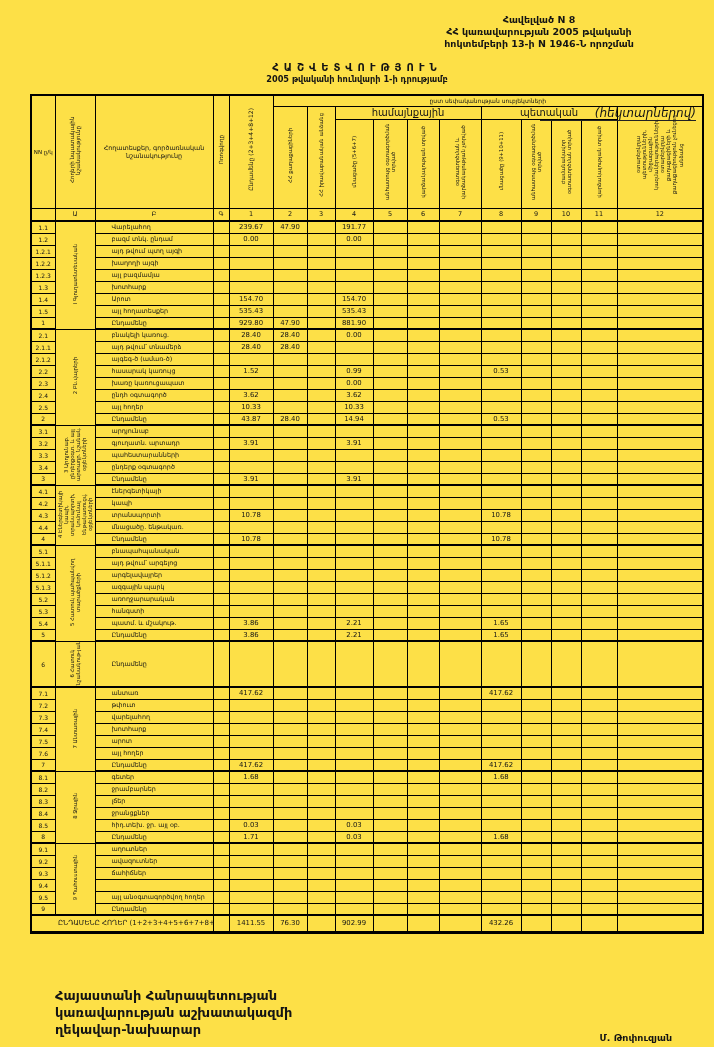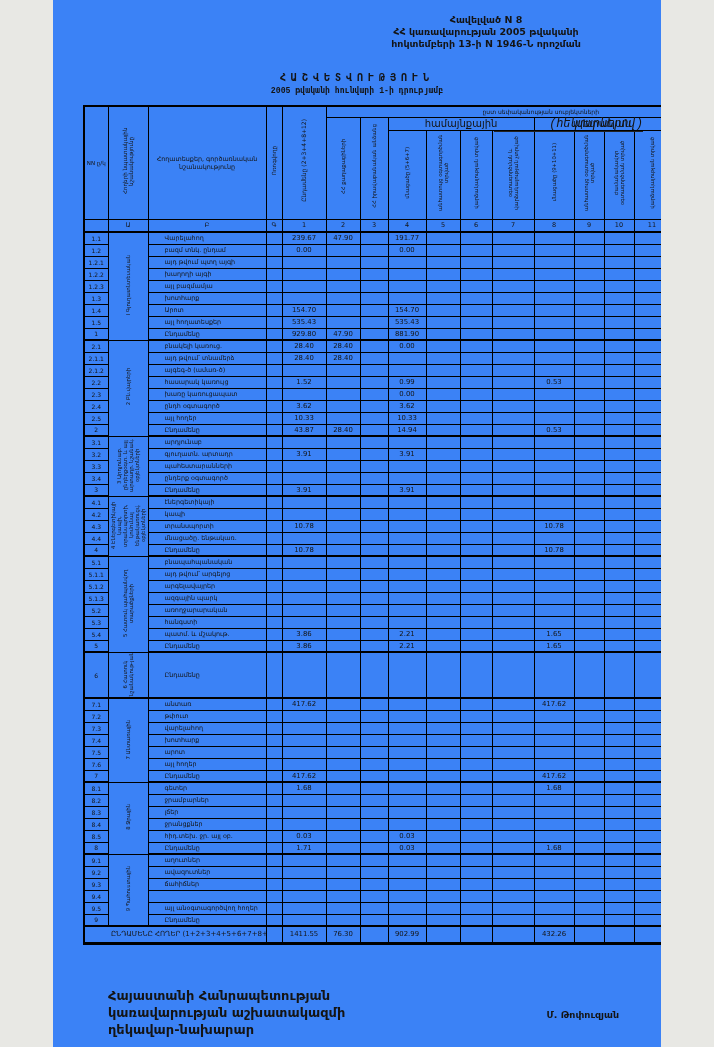--- a/index.html
+++ b/index.html
@@ -1,36 +1,36 @@
 <!DOCTYPE html>
 <html><head>
 <meta charset="utf-8">
 <style>
   * { margin:0; padding:0; box-sizing:border-box; }
   html,body { background:#e8e8e4; }
   .page {
     position:relative;
-    width:608px; height:1047px;
+    width:714px; height:1047px;
     margin:0 auto;
-    background:#3b82f6;
+    background:#fde047;
     font-family:"DejaVu Sans", sans-serif;
     color:#141414;
     overflow:hidden;
   }
   
   .appendix {
     margin:14px 10px 0 auto;
     width:330px;
     text-align:center;
     font-weight:bold;
     font-size:9.5px;
     line-height:1.25;
   }
   
-  .titleblock { margin-top:22px; text-align:center; position:relative;font-family:Liberation Mono, monospace; }
+  .titleblock { margin-top:12px; text-align:center; position:relative; }
   .titleblock .t-main { font-weight:bold; font-size:10px; letter-spacing:5px; }
   .titleblock .t-sub  { font-weight:bold; font-size:8.6px; line-height:1.3; }
   .titleblock .t-date { font-size:8.2px; font-weight:bold; margin-top:1px; }
   .unit-note {
     position:absolute; right:18px; top:44px;
     font-style:italic; font-size:12px;
     padding-left:55px;
     border-bottom:1.5px solid #222;
   }
   
@@ -74,21 +74,21 @@
   td.val  { text-align:center; font-size:6.9px; }
   tr.total-row td { border-bottom:2px solid #000; }
   tr.grand td { border-top:2px solid #000; border-bottom:3px solid #000; height:17px; }
   td.grand-lbl { font-size:7px; padding-left:26px; text-align:left; }
   
   .footer-left {
     position:absolute; left:55px; top:988px;
     font-weight:bold; font-size:13px; line-height:1.3;
   }
   .footer-sign {
-    position:absolute; right:42px; top:1009px;
+    position:absolute; right:42px; top:1032px;
     font-weight:bold; font-size:9.5px;
   }
 </style>
 </head>
 <body>
 
 <div class="page">
 
   <div class="appendix">
     <div>Հավելված N 8</div>

